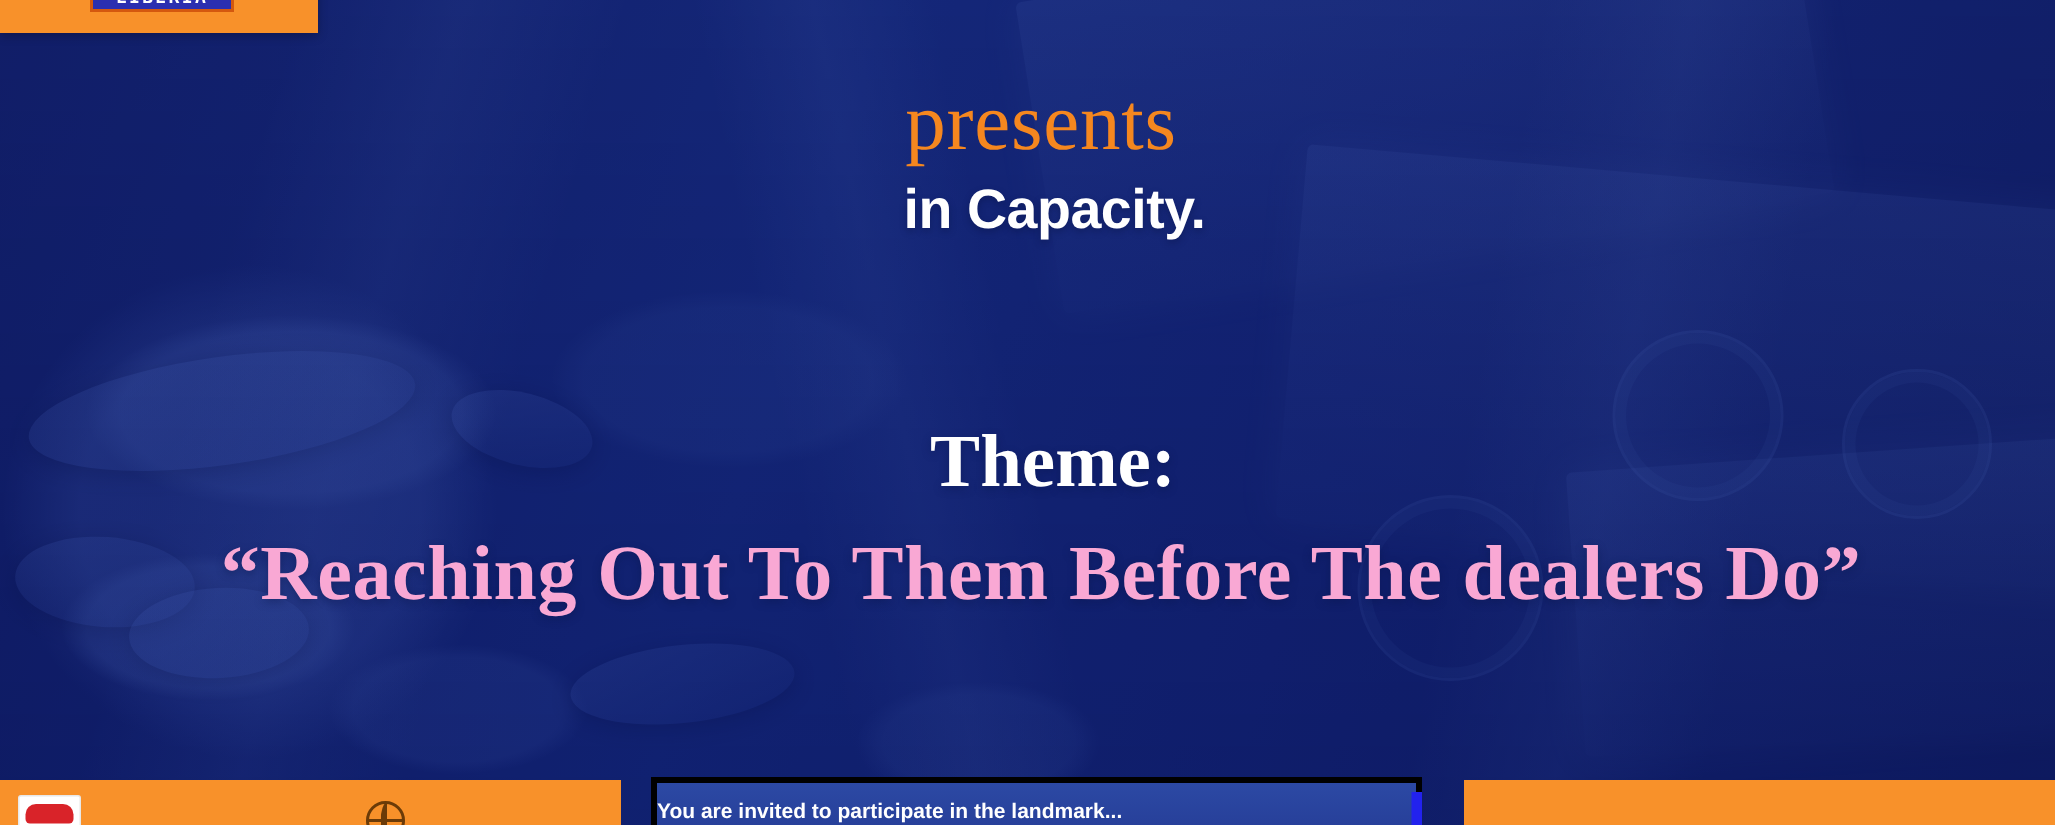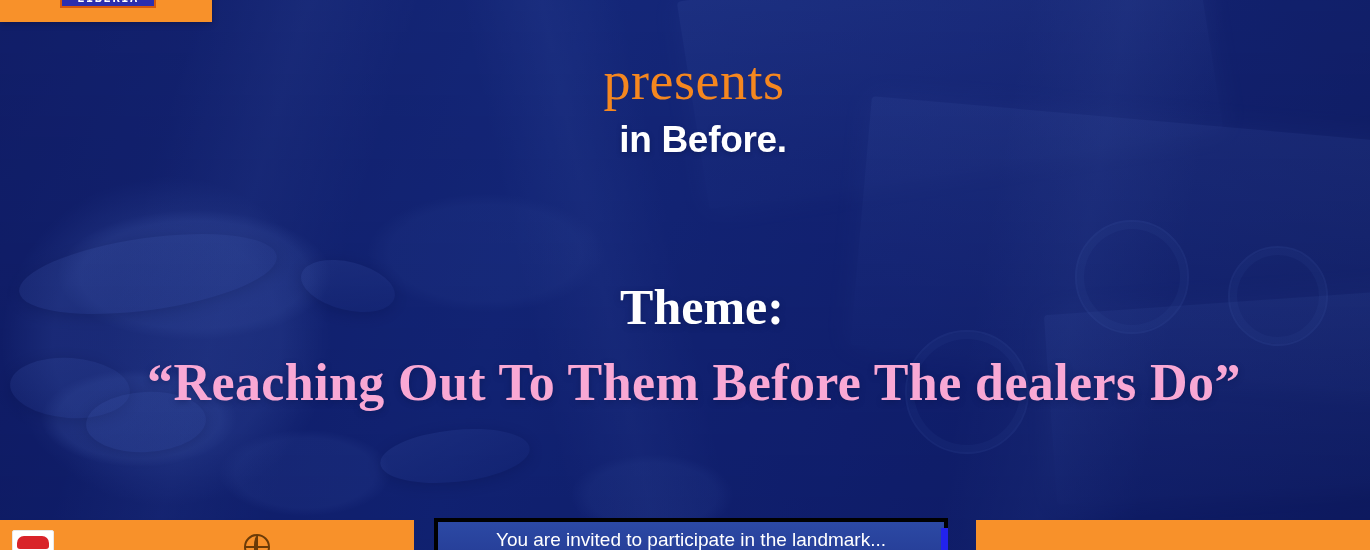--- a/index.html
+++ b/index.html
@@ -207,24 +207,23 @@
     width: 100%;
     height: 100%;
     background: linear-gradient(180deg, #2c49a4, #27409a);
     box-sizing: border-box;
     padding-top: 7px;
     overflow: hidden;
   }
   .invite-text {
     color: #ffffff;
     font-family: "Liberation Sans", sans-serif;
-    font-weight: normal;
-    font-size: 19px;
+    font-weight: bold;
+    font-size: 14px;
     line-height: 22px;
-    text-align: center;
     white-space: nowrap;
   }
   .panel-center-tab {
     position: absolute;
     right: 0;
     bottom: 0;
     width: 7px;
     height: 22px;
     background: #2222ee;
   }
@@ -324,21 +323,21 @@
   <div class="brand-panel">
 
     <div class="brand-wordmark">LIBERIA</div>
   </div>
 
   <div class="content">
 
     <div class="presents">presents</div>
 
     <div class="conf-title">
-      <span class="ln ln3">in Before.</span>
+      <span class="ln ln3">in Capacity.</span>
     </div>
 
     <div class="theme-label">Theme:</div>
 
     <div class="theme-quote">“Reaching Out To Them Before The dealers Do”</div>
   </div>
 
   <div class="bottom-strip">
 
     <div class="panel-left">

